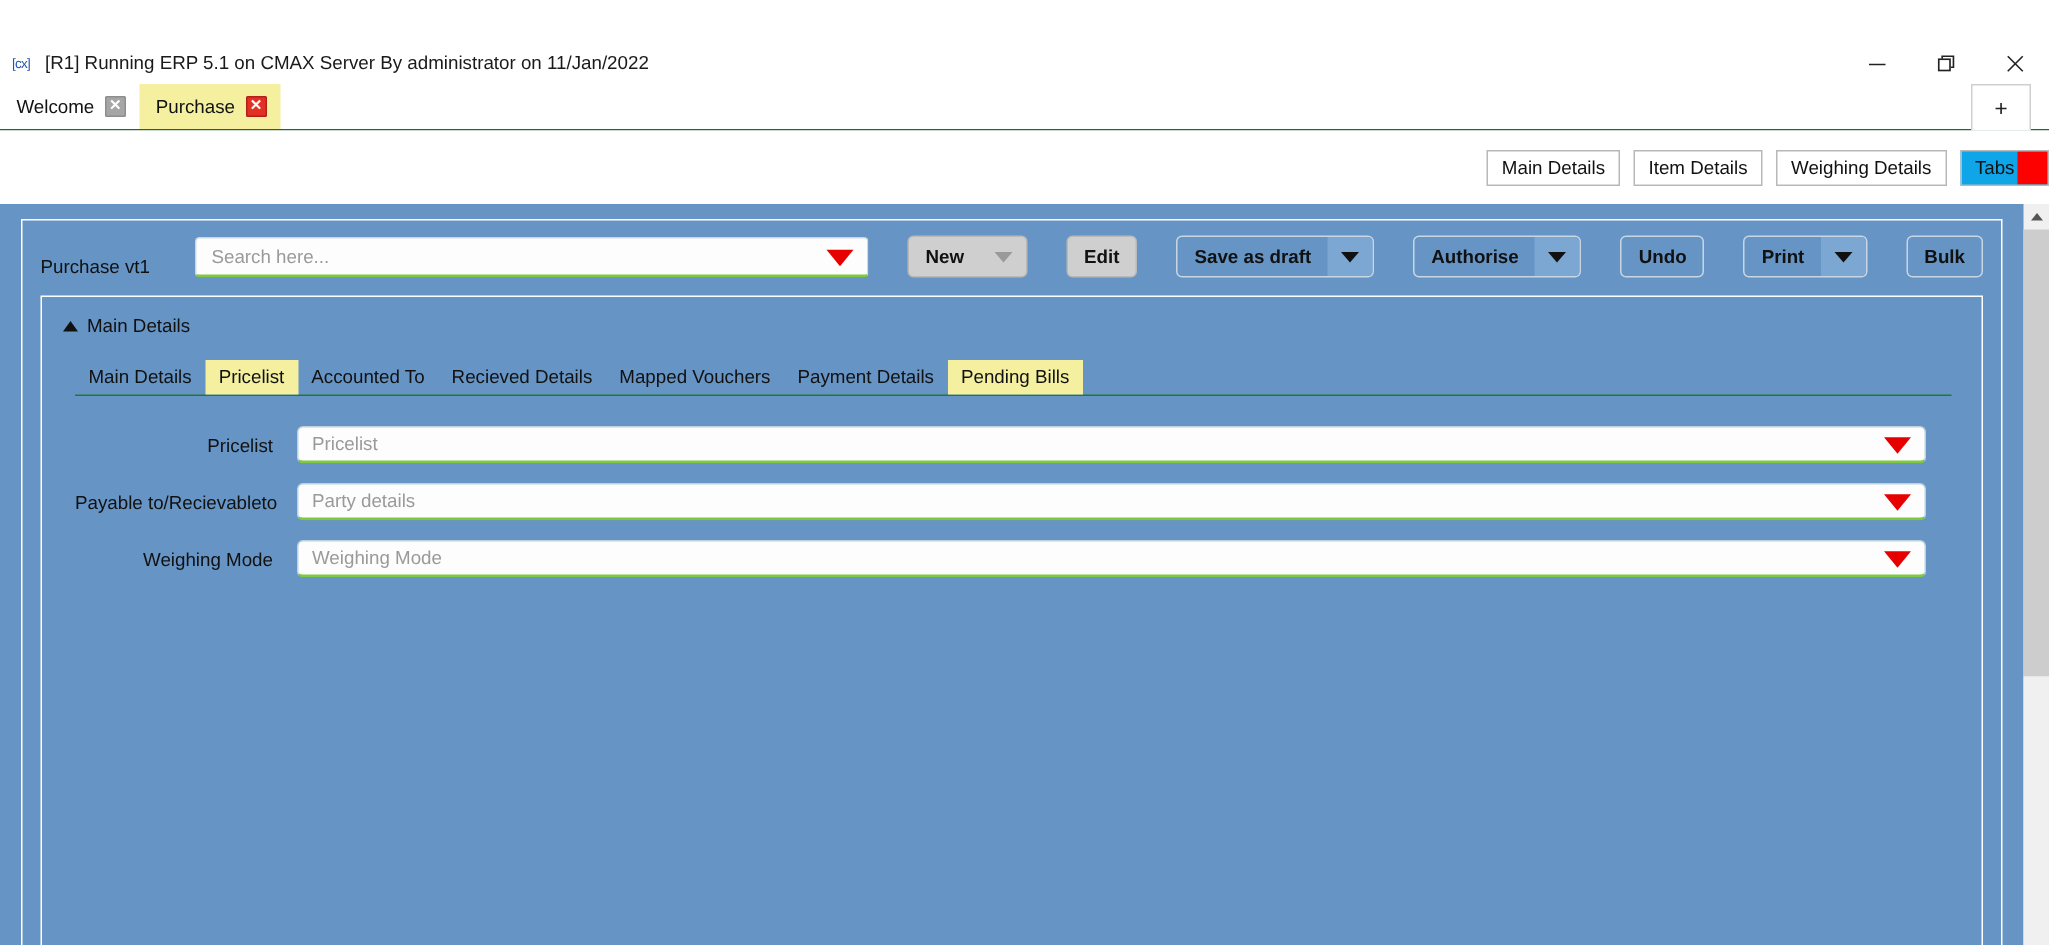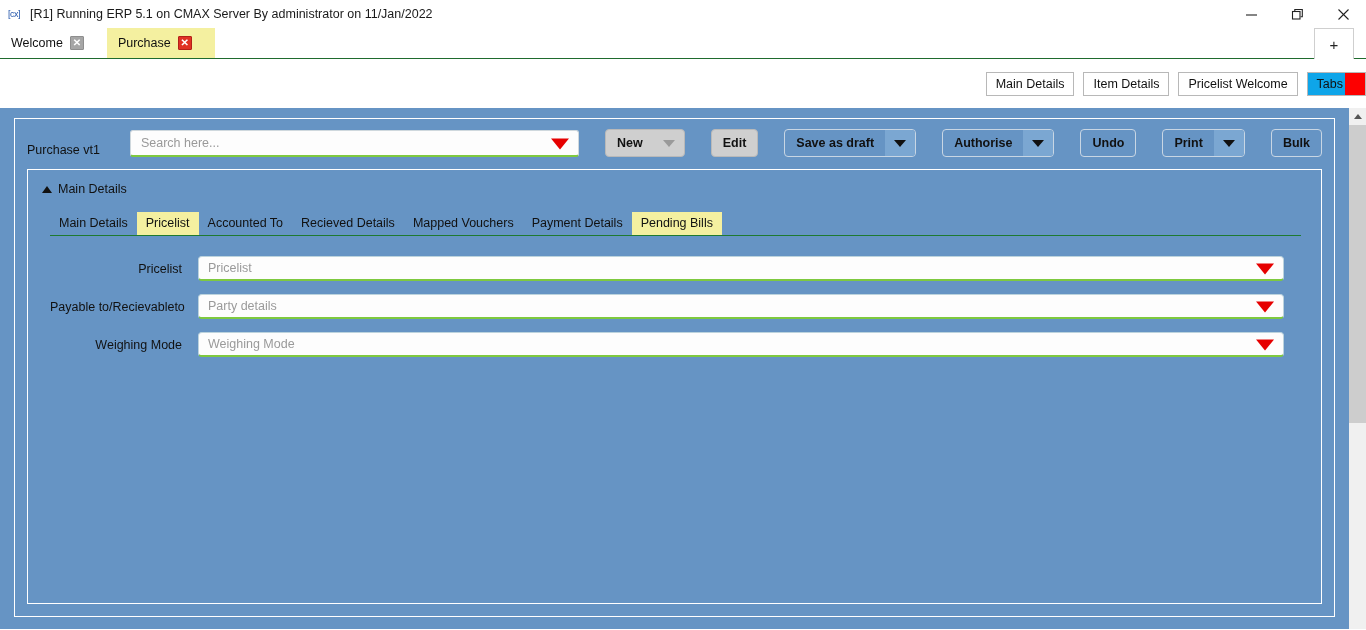--- a/index.html
+++ b/index.html
@@ -10,20 +10,21 @@
     overflow: hidden;
   }
 
   
   .titlebar {
     height: 28px;
     background: #ffffff;
     display: flex;
     align-items: center;
     position: relative;
+    margin-top: 28px;
   }
   .app-icon {
     margin-left: 8px;
     font-size: 9px;
     color: #2255aa;
     font-family: "Liberation Sans", sans-serif;
     letter-spacing: -0.5px;
   }
   .title-text {
     margin-left: 10px;
@@ -52,21 +53,21 @@
     background: #ffffff;
     display: flex;
     align-items: stretch;
     position: relative;
     border-bottom: 1.5px solid #1f6b2e;
   }
   .doc-tab {
     display: flex;
     align-items: center;
     gap: 7px;
-    padding: 0 23px 0 11px;
+    padding: 0 9px 0 11px;
     font-size: 12.5px;
     color: #111;
     cursor: default;
     white-space: nowrap;
   }
   .doc-tab.active { background: #f4f0a0; }
   .tab-close {
     width: 14px; height: 14px;
     display: inline-flex; align-items: center; justify-content: center;
     font-size: 10px; font-weight: bold;
@@ -384,21 +385,21 @@
   <div class="doc-tab active">
     <span>Purchase</span>
     <span class="tab-close red">✕</span>
   </div>
   <div class="add-tab">+</div>
 </div>
 
 <div class="whiteband">
   <div class="wb-btn">Main Details</div>
   <div class="wb-btn">Item Details</div>
-  <div class="wb-btn">Pricelist Welcome</div>
+  <div class="wb-btn">Weighing Details</div>
   <div class="wb-btn tabs-btn">
     <span>Tabs</span>
     <span class="tabs-redflag"></span>
   </div>
 </div>
 
 <div class="page">
   <div class="page-inner">
     <div class="outer-panel">
 

